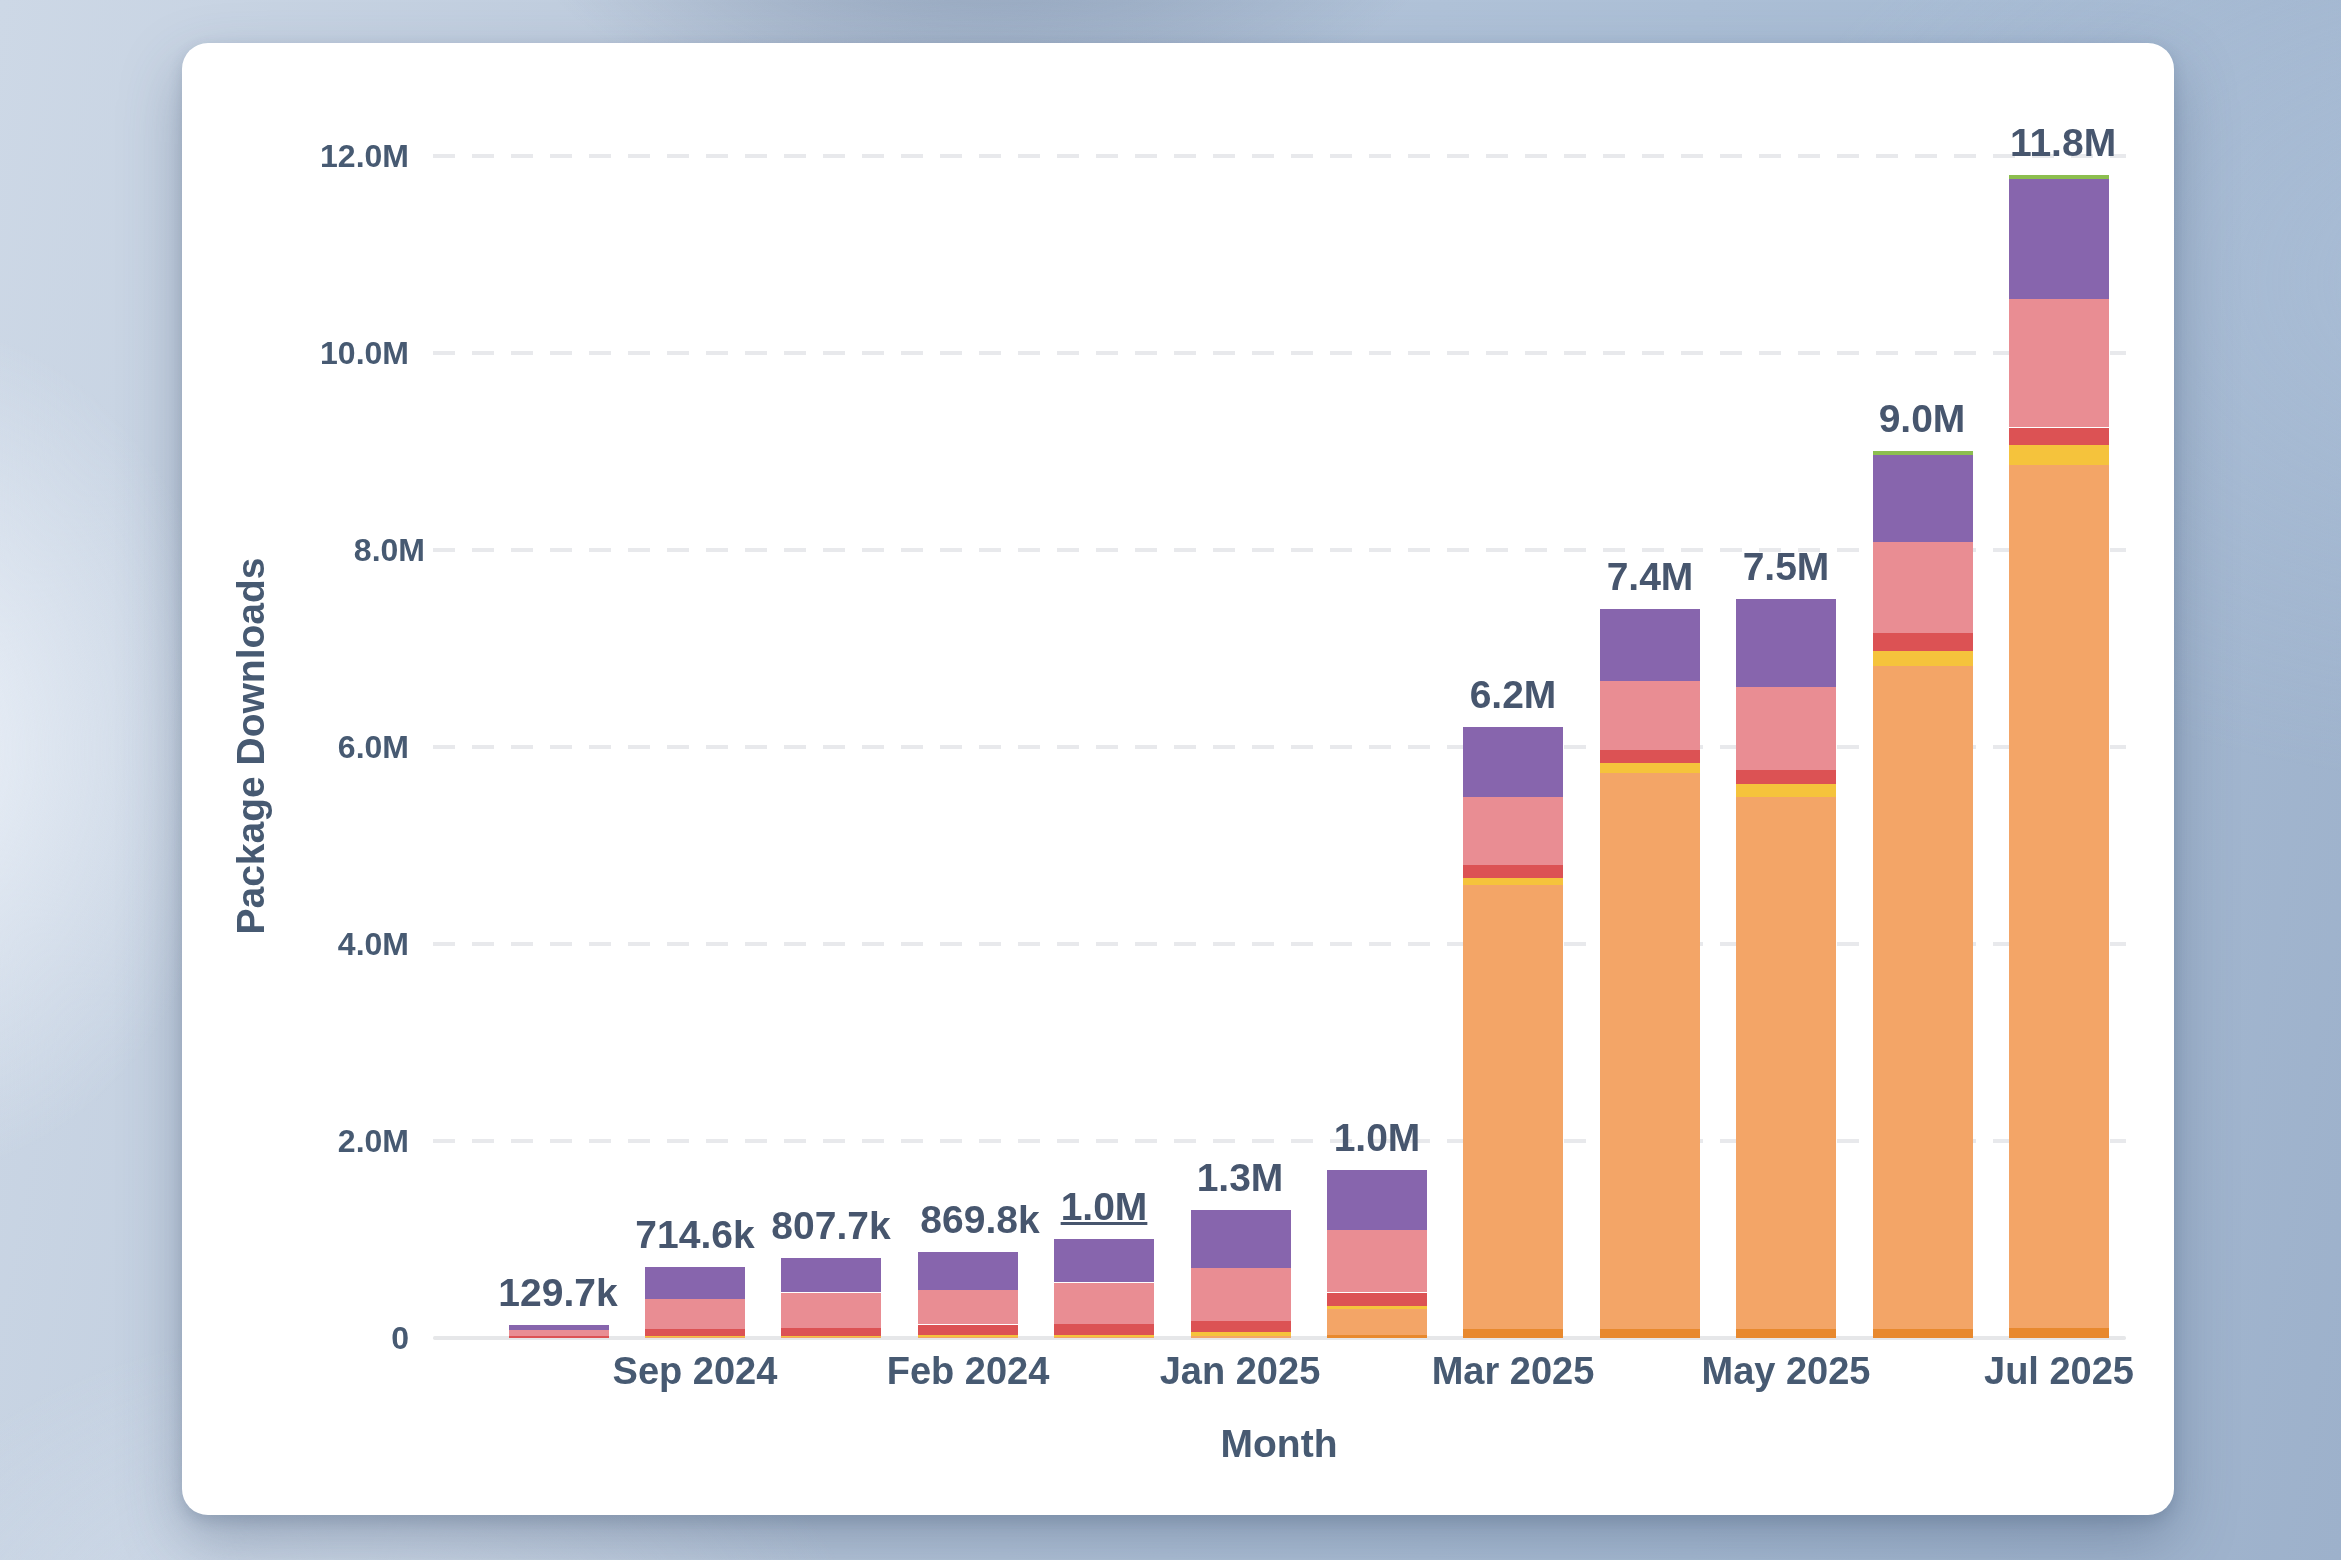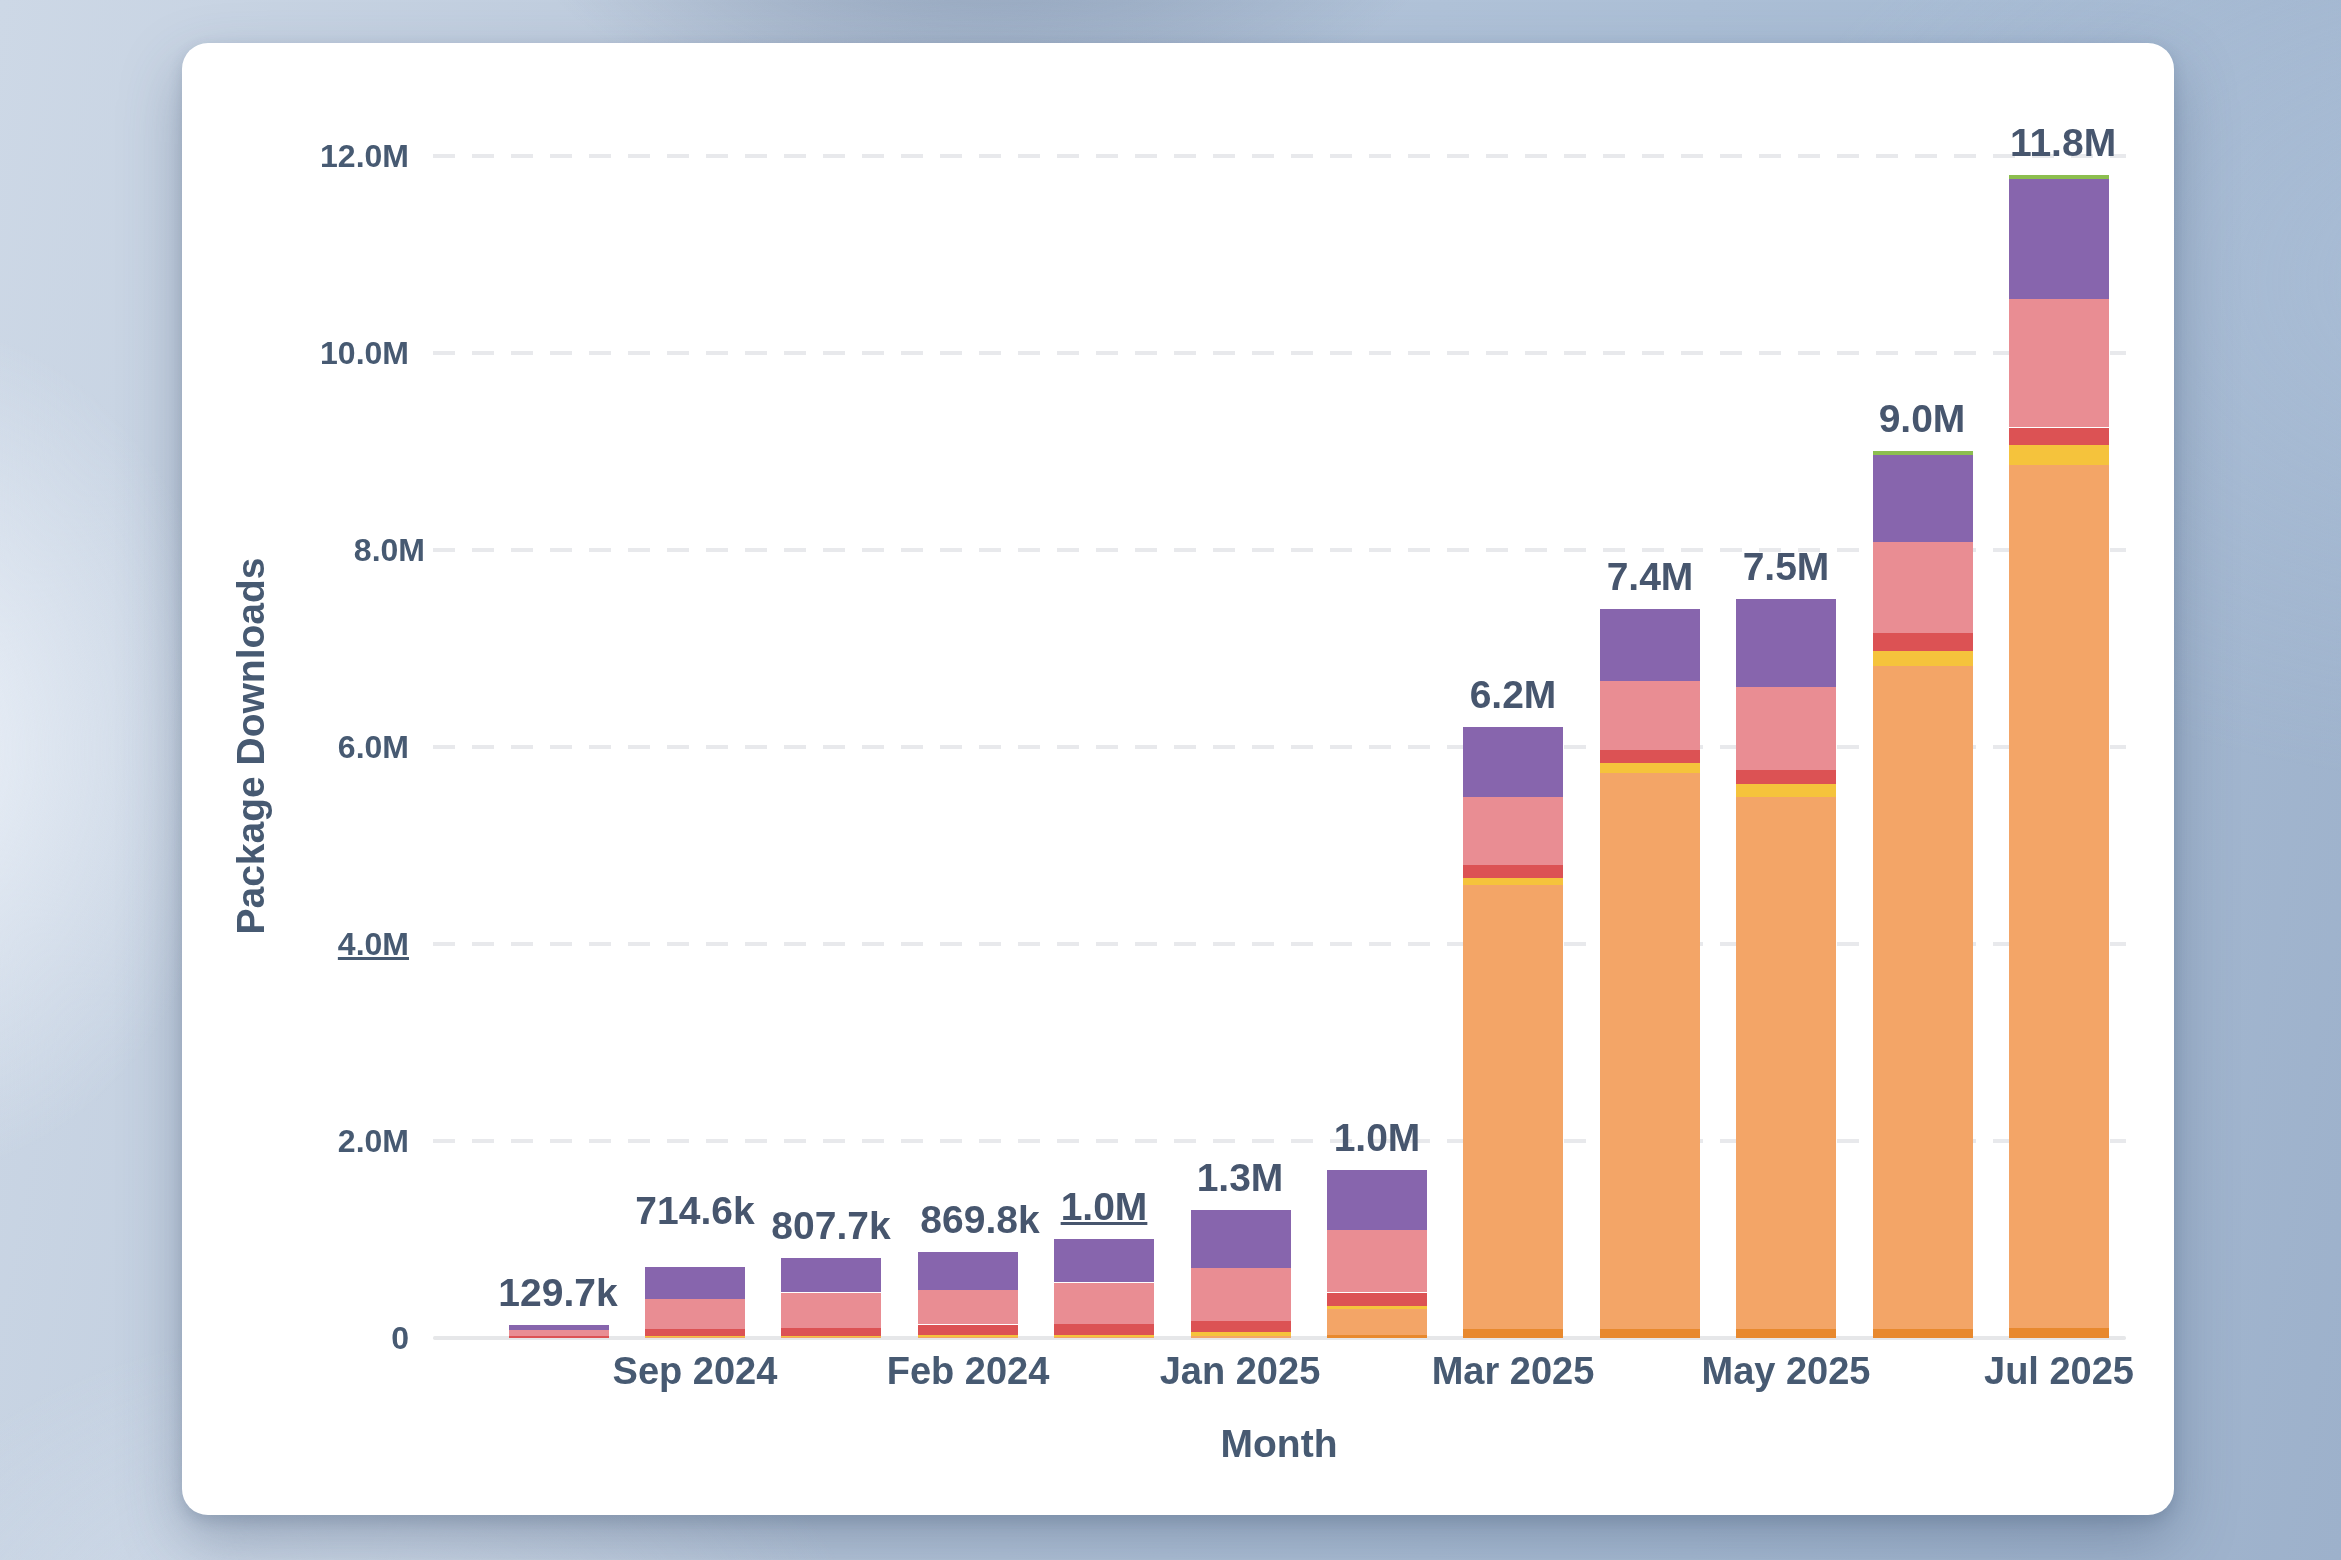--- a/index.html
+++ b/index.html
@@ -124,27 +124,27 @@
       <div class="bar-seg" style="left: 1827px; width: 100px; top: 385px; height: 16.7px; background: rgb(220, 82, 84);"></div>
       <div class="bar-seg" style="left: 1827px; width: 100px; top: 256px; height: 128px; background: rgb(233, 141, 147);"></div>
       <div class="bar-seg" style="left: 1827px; width: 100px; top: 136px; height: 120px; background: rgb(135, 101, 173);"></div>
       <div class="bar-seg" style="left: 1827px; width: 100px; top: 132px; height: 3.9px; background: rgb(140, 190, 79);"></div>
     </div>
   <div class="layer" id="labels-layer">
     <div class="axis-title y-title" style="left:69px;top:703px;">Package Downloads</div>
     <div class="axis-title x-title" style="left:1097px;top:1379px;">Month</div>
   <div class="ytick" style="left: 36px; top: 1276px;">0</div>
       <div class="ytick" style="left: 36px; top: 1079px;">2.0M</div>
-      <div class="ytick" style="left: 36px; top: 882px; text-decoration: underline;">4.0M</div>
+      <div class="ytick" style="left: 36px; top: 882px;">4.0M</div>
       <div class="ytick" style="left: 36px; top: 685px;">6.0M</div>
       <div class="ytick" style="left: 52px; top: 488px;">8.0M</div>
       <div class="ytick" style="left: 36px; top: 291px;">10.0M</div>
       <div class="ytick" style="left: 36px; top: 94px;">12.0M</div>
       <div class="bar-total" style="left: 376px; top: 1230px;">129.7k</div>
-      <div class="bar-total" style="left: 513px; top: 1148px;">714.6k</div>
+      <div class="bar-total" style="left: 513px; top: 1172px;">714.6k</div>
       <div class="xtick" style="left: 383px; top: 1307px;">Sep 2024</div>
       <div class="bar-total" style="left: 649px; top: 1163px;">807.7k</div>
       <div class="bar-total" style="left: 786px; top: 1157px; margin-left: 12px;">869.8k</div>
       <div class="xtick" style="left: 656px; top: 1307px;">Feb 2024</div>
       <div class="bar-total" style="left: 922px; top: 1144px; text-decoration: underline;">1.0M</div>
       <div class="bar-total" style="left: 1058px; top: 1115px;">1.3M</div>
       <div class="xtick" style="left: 928px; top: 1307px;">Jan 2025</div>
       <div class="bar-total" style="left: 1195px; top: 1075px;">1.0M</div>
       <div class="bar-total" style="left: 1331px; top: 632px;">6.2M</div>
       <div class="xtick" style="left: 1201px; top: 1307px;">Mar 2025</div>

